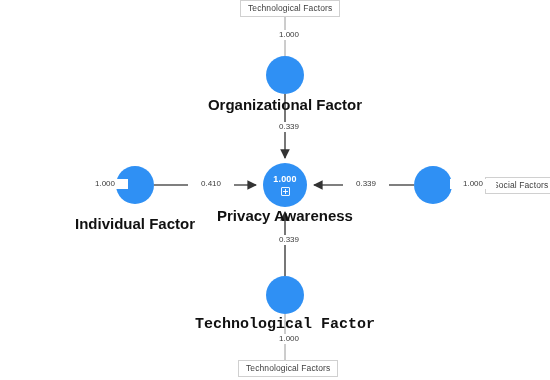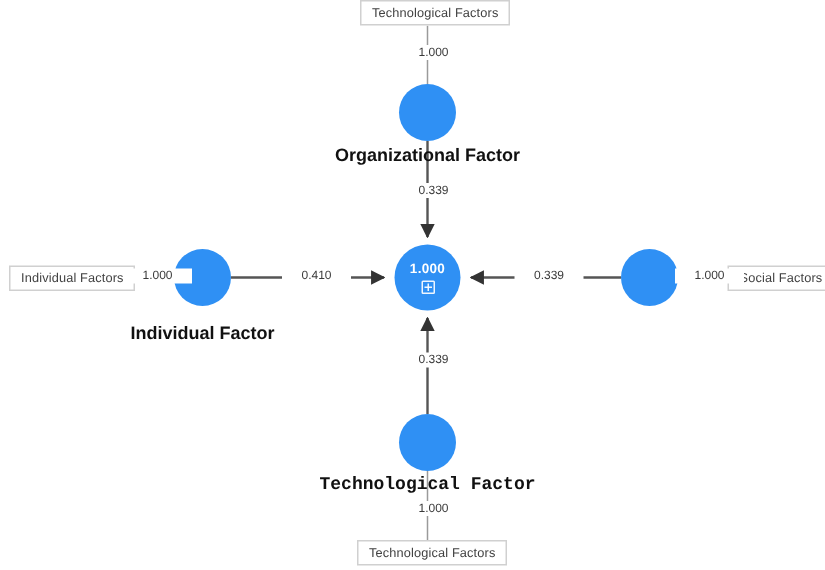--- a/index.html
+++ b/index.html
@@ -79,21 +79,21 @@
   .node-glyph::before {
     left: 50%; top: 1px; bottom: 1px; width: 1px; margin-left: -.5px;
   }
   .node-glyph::after {
     top: 50%; left: 1px; right: 1px; height: 1px; margin-top: -.5px;
   }
 
   
   .node-caption {
     position: absolute;
-    font-size: 12px;
+    font-size: 15px;
     font-weight: bold;
     color: #111111;
     white-space: nowrap;
     text-align: center;
     line-height: 1;
   }
 
   
   .edge-label {
     position: absolute;
@@ -124,36 +124,36 @@
     <line x1="285" y1="314" x2="285" y2="360" stroke="#9a9a9a" stroke-width="1"></line>
 
     <line x1="285" y1="94" x2="285" y2="158" stroke="#555555" stroke-width="1.6" marker-end="url(#arrow)"></line>
     <line x1="154" y1="185" x2="256" y2="185" stroke="#555555" stroke-width="1.6" marker-end="url(#arrow)"></line>
     <line x1="414" y1="185" x2="314" y2="185" stroke="#555555" stroke-width="1.6" marker-end="url(#arrow)"></line>
     <line x1="285" y1="276" x2="285" y2="212" stroke="#555555" stroke-width="1.6" marker-end="url(#arrow)"></line>
   </svg>
 
   <div class="obs-box" style="left:240px; top:0px;">Technological Factors</div>
 
-  <div class="obs-box" style="left:6px; top:177px;">Individual Factors</div>
 
   <div class="obs-box" style="left:485px; top:177px;">Social Factors</div>
 
   <div class="obs-box" style="left:238px; top:360px;text-align:center;">Technological Factors</div>
 
   <div class="node node-outer" style="left:266px; top:56px;"></div>
   <div class="node-caption" style="left:185px; top:97px; width:200px;">Organizational Factor</div>
 
   <div class="node node-outer" style="left:116px; top:166px;"></div>
   <div class="node-caption" style="left:35px; top:216px; width:200px;">Individual Factor</div>
 
   <div class="node node-center" style="left:263px; top:163px;">
     <span class="node-value">1.000</span>
     <span class="node-glyph"></span>
   </div>
+  <div class="node-caption" style="left:185px; top:208px; width:200px;">Privacy Awareness</div>
 
   <div class="node node-outer" style="left:414px; top:166px;"></div>
 
   <div class="node node-outer" style="left:266px; top:276px;"></div>
   <div class="node-caption" style="left:185px; top:317px; width:200px;font-family:Liberation Mono, monospace;">Technological Factor</div>
 
   <div class="edge-label" style="left:266px; top:30px; width:40px;">1.000</div>
 
   <div class="edge-label" style="left:82px; top:179px; width:40px;">1.000</div>
 

